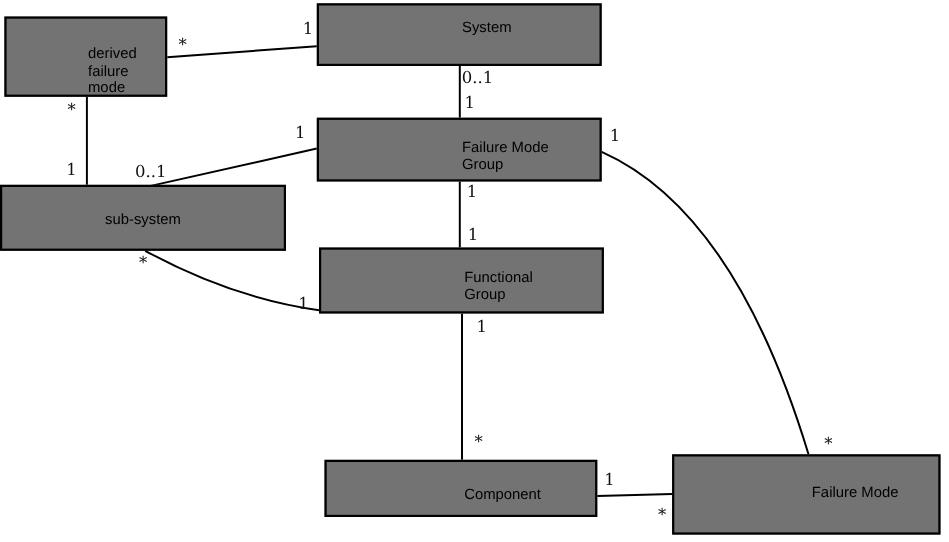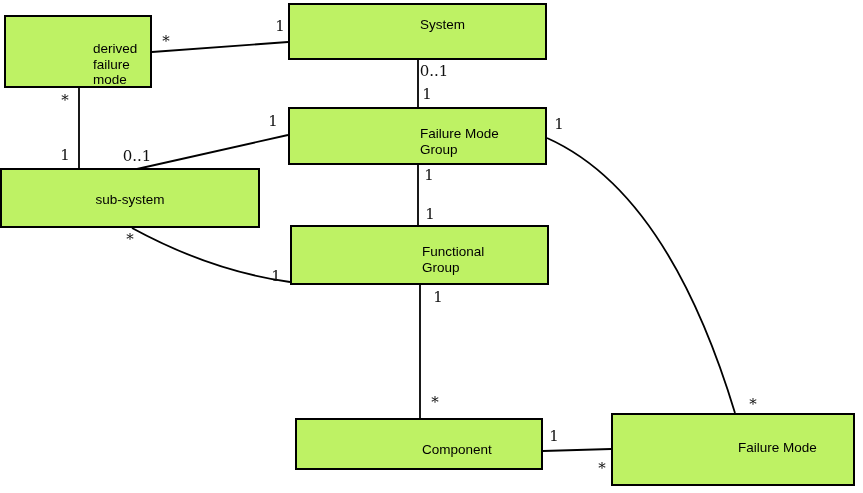--- a/index.html
+++ b/index.html
@@ -21,21 +21,21 @@
   }
   .edges-layer path {
     fill: none;
     stroke: #000000;
     stroke-width: 1.8;
   }
   .node {
     position: absolute;
     box-sizing: border-box;
     border: 2px solid #000000;
-    background: #bef264;
+    background: #737373;
     z-index: 2;
   }
   .node-label {
     position: absolute;
     white-space: pre-line;
     font-size: 13.5px;
     line-height: 15.5px;
     color: #000000;
   }
   .node-label.center {
@@ -66,21 +66,21 @@
       <path d="M79,88 L79,168"></path>
       <path d="M418,60 L418,107"></path>
       <path d="M137,169 L288,135"></path>
       <path d="M418,165 L418,225"></path>
       <path d="M132,228 Q211,271 290,282"></path>
       <path d="M420,285 L420,418"></path>
       <path d="M543,451 L611,449"></path>
       <path d="M547,138 Q668,192 735,413"></path>
     </svg>
 <div class="node" style="left: 4px; top: 15px; width: 148px; height: 73px;">
-      <span class="node-label" style="left: 74px; top: 24px; margin-left: 13px;">derived
+      <span class="node-label" style="left: 74px; top: 24px;">derived
 failure
 mode</span>
     </div>
     <div class="node" style="left: 288px; top: 3px; width: 259px; height: 57px;">
       <span class="node-label" style="left: 130px; top: 12px;">System</span>
     </div>
     <div class="node" style="left: 288px; top: 107px; width: 259px; height: 58px;">
       <span class="node-label" style="left: 130px; top: 17px;">Failure Mode
 Group</span>
     </div>

